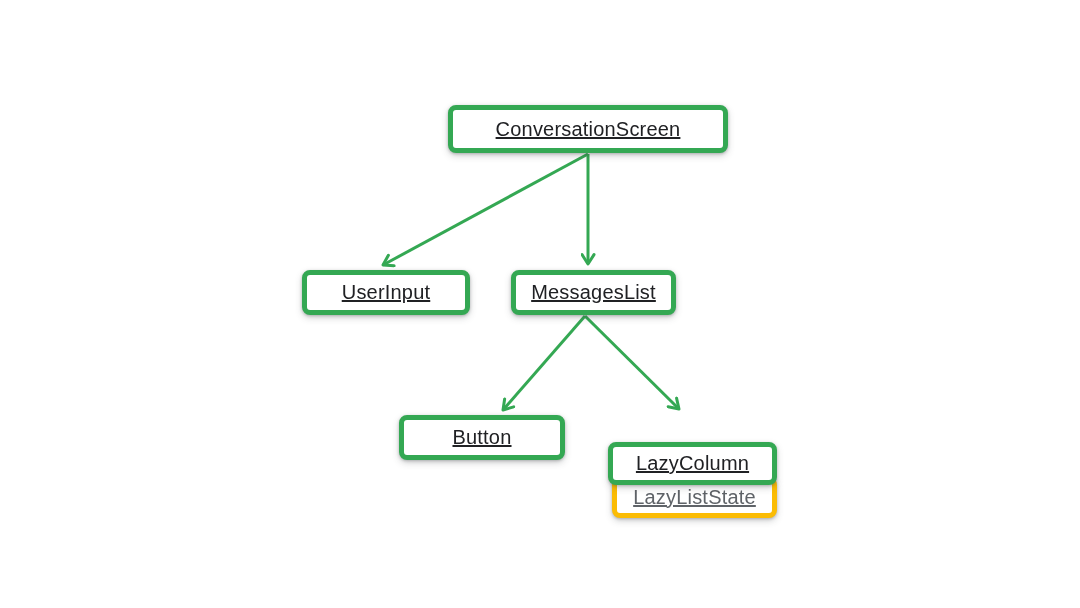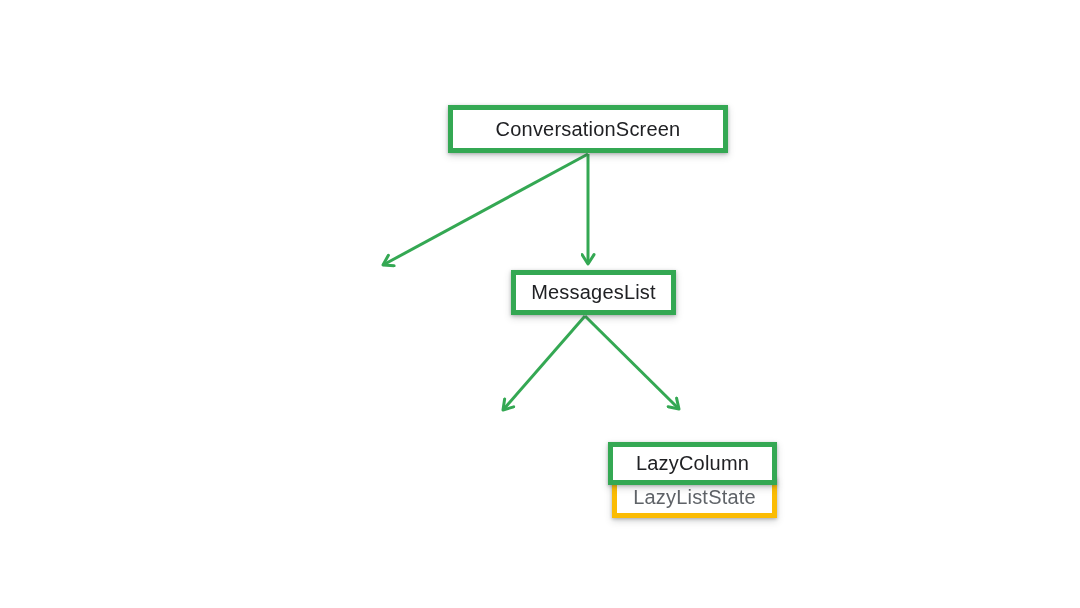--- a/index.html
+++ b/index.html
@@ -18,26 +18,27 @@
     font-family:"Liberation Sans","DejaVu Sans",sans-serif;
   }
   .edges{
     position:absolute;left:0;top:0;width:1080px;height:608px;
     pointer-events:none;
   }
   .node{
     position:absolute;box-sizing:border-box;
     background:#fff;
     border:5px solid var(--green);
-    border-radius:0;
+    border-radius:8px;
     display:flex;align-items:center;justify-content:center;
     font-size:20px;letter-spacing:.2px;
     color:var(--ink);
     box-shadow:0 1px 3px rgba(60,64,67,.30),0 3px 7px rgba(60,64,67,.22);
     white-space:nowrap;
+    text-decoration:underline;
   }
   .node--state{
     border-color:var(--yellow);
     color:var(--gray);
   }
   #n-conversation  {left:448px;top:105px;width:280px;height:48px;}
   #n-userinput     {left:302px;top:270px;width:168px;height:45px;}
   #n-messageslist  {left:503px;top:270px;width:165px;height:45px;margin-left:8px;}
   #n-button        {left:399px;top:415px;width:166px;height:45px;}
   #n-lazycolumn    {left:608px;top:414px;width:169px;height:43px;z-index:2;margin-top:28px;}
@@ -55,21 +56,23 @@
       </marker>
     </defs>
     <line x1="588" y1="154" x2="383" y2="265" stroke="#34A853" stroke-width="3" marker-end="url(#arrowhead)"></line>
     <line x1="588" y1="154" x2="588" y2="264" stroke="#34A853" stroke-width="3" marker-end="url(#arrowhead)"></line>
     <line x1="585" y1="316" x2="503" y2="410" stroke="#34A853" stroke-width="3" marker-end="url(#arrowhead)"></line>
     <line x1="585" y1="316" x2="679" y2="409" stroke="#34A853" stroke-width="3" marker-end="url(#arrowhead)"></line>
   </svg>
 
   <div class="node" id="n-conversation">ConversationScreen</div>
 
+  <div class="node" id="n-userinput">UserInput</div>
 
   <div class="node" id="n-messageslist">MessagesList</div>
 
+  <div class="node" id="n-button">Button</div>
 
   <div class="node" id="n-lazycolumn">LazyColumn</div>
 
   <div class="node node--state" id="n-lazyliststate">LazyListState</div>
 
 </div>
 
 </body></html>

